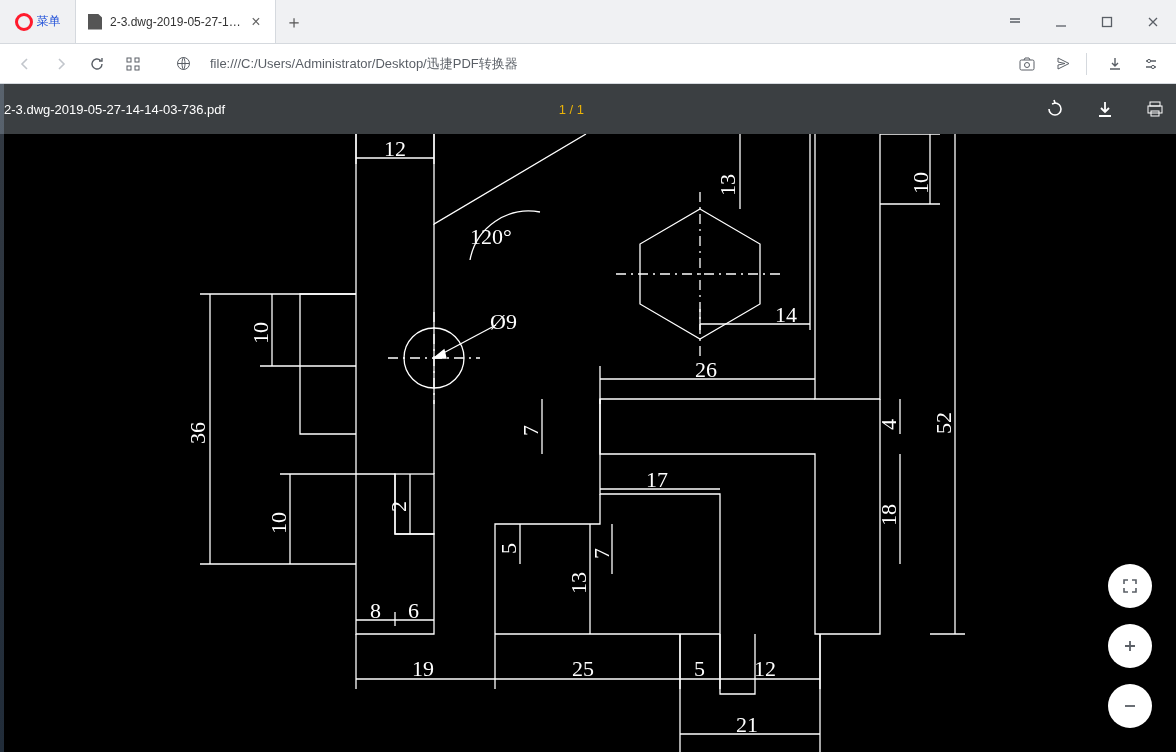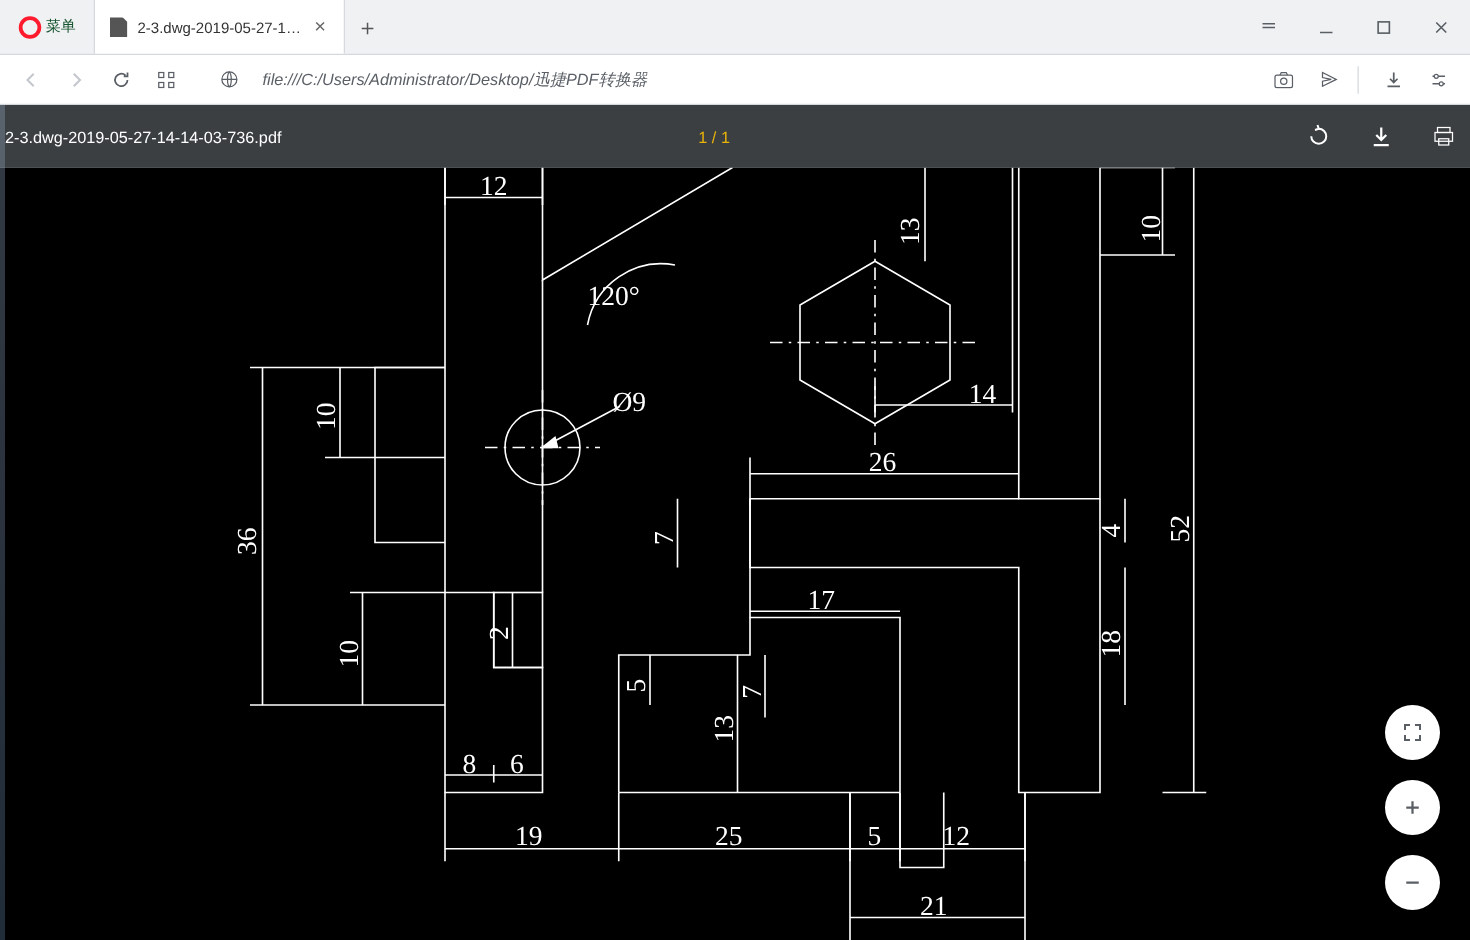--- a/index.html
+++ b/index.html
@@ -51,21 +51,21 @@
     justify-content: center;
     gap: 4px;
     border-right: 1px solid var(--border);
     cursor: pointer;
   }
   .opera-o {
     width: 18px; height: 18px;
     border: 3px solid var(--opera-red);
     border-radius: 50%;
   }
-  .opera-label { font-size: 12px; color:#14532d; }
+  .opera-label { font-size: 12px; color:#1d4ed8; }
   .tabs { display: flex; align-items: stretch; flex: 1 1 auto; overflow: hidden; }
   .tab {
     display: flex; align-items: center; gap: 8px;
     padding: 0 12px;
     max-width: 200px;
     border-right: 1px solid var(--border);
     background: var(--tab-active-bg);
     cursor: pointer;
   }
   .tab .favicon {
@@ -103,21 +103,20 @@
     display:flex; align-items:center; justify-content:center;
     color:#5a5f66; border-radius:4px; cursor:pointer;
     font-size:15px;
   }
   .iconbtn.disabled { color:#c2c6cc; cursor:default;}
   .url {
     flex:1; margin:12px 6px;
     font-size:13px; color:#5a5f66;
     display:flex; align-items:center; gap:8px;
     min-width:0;
-    font-style:italic;
   }
   .url span { overflow:hidden; text-overflow:ellipsis; white-space:nowrap;}
 
   
   .viewerbar {
     height: var(--viewerbar-h);
     background: var(--viewerbar-bg);
     color: var(--viewerbar-fg);
     display:flex; align-items:center;
     padding: 0 4px;

